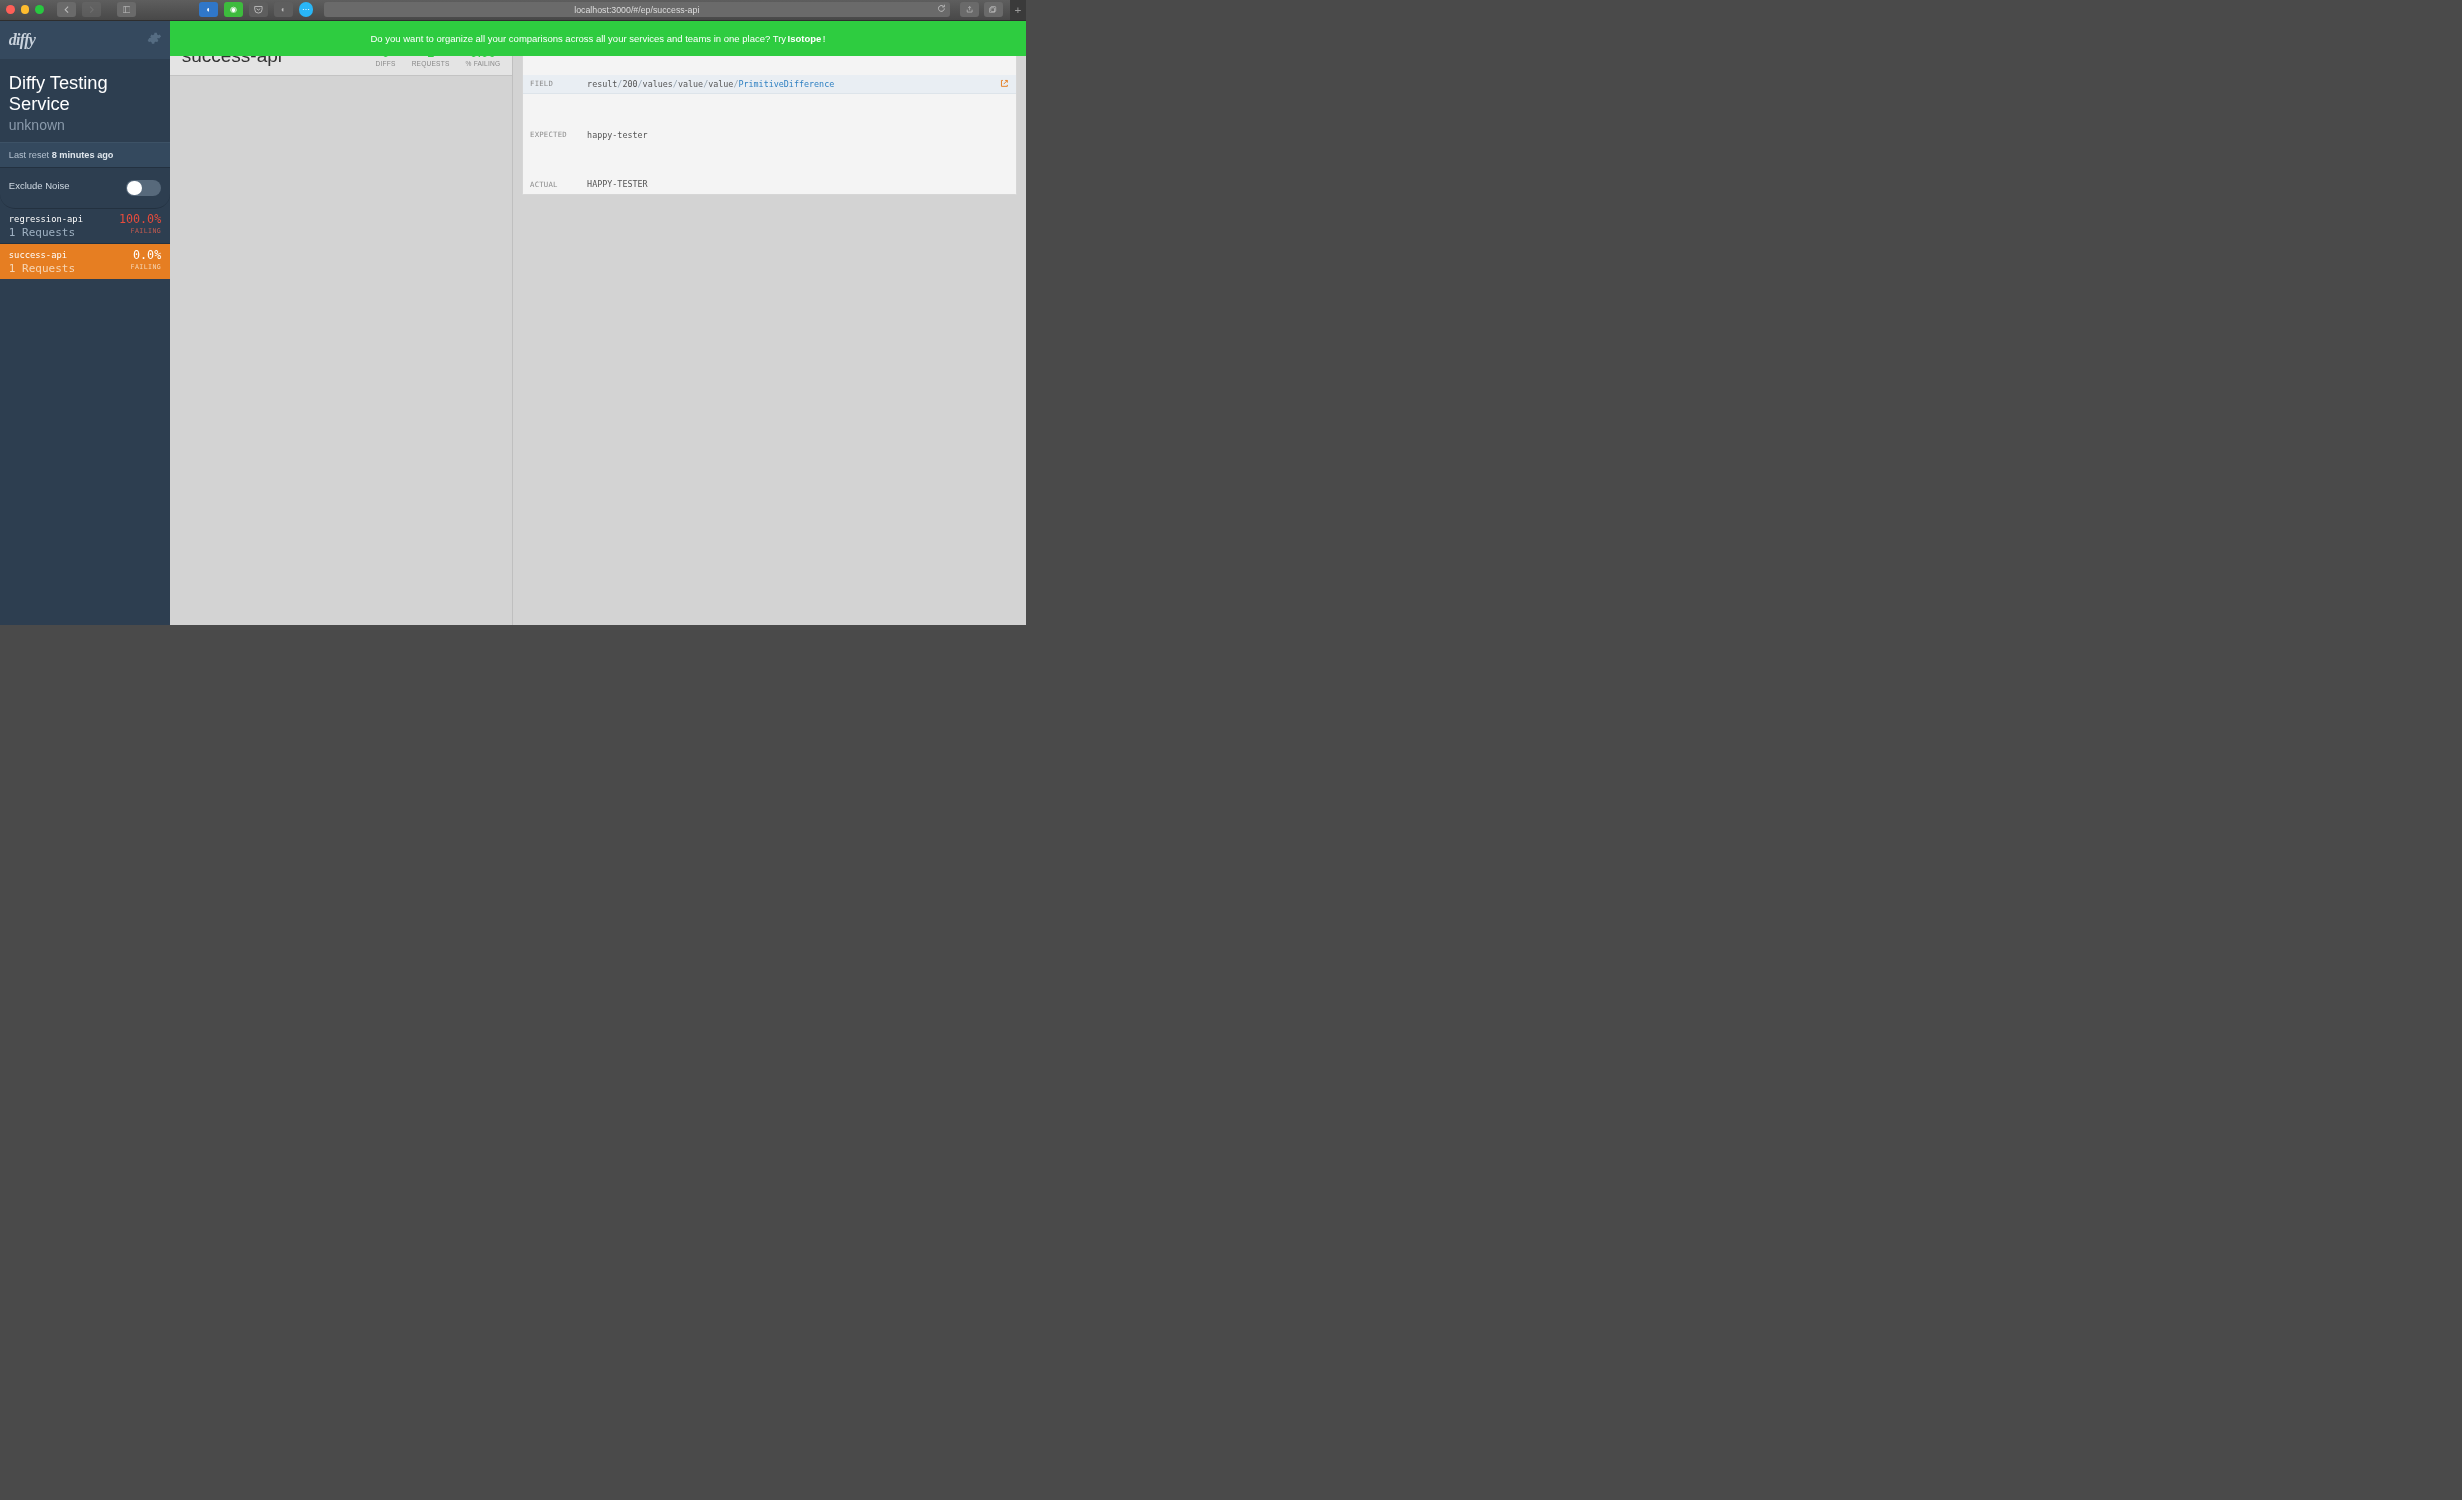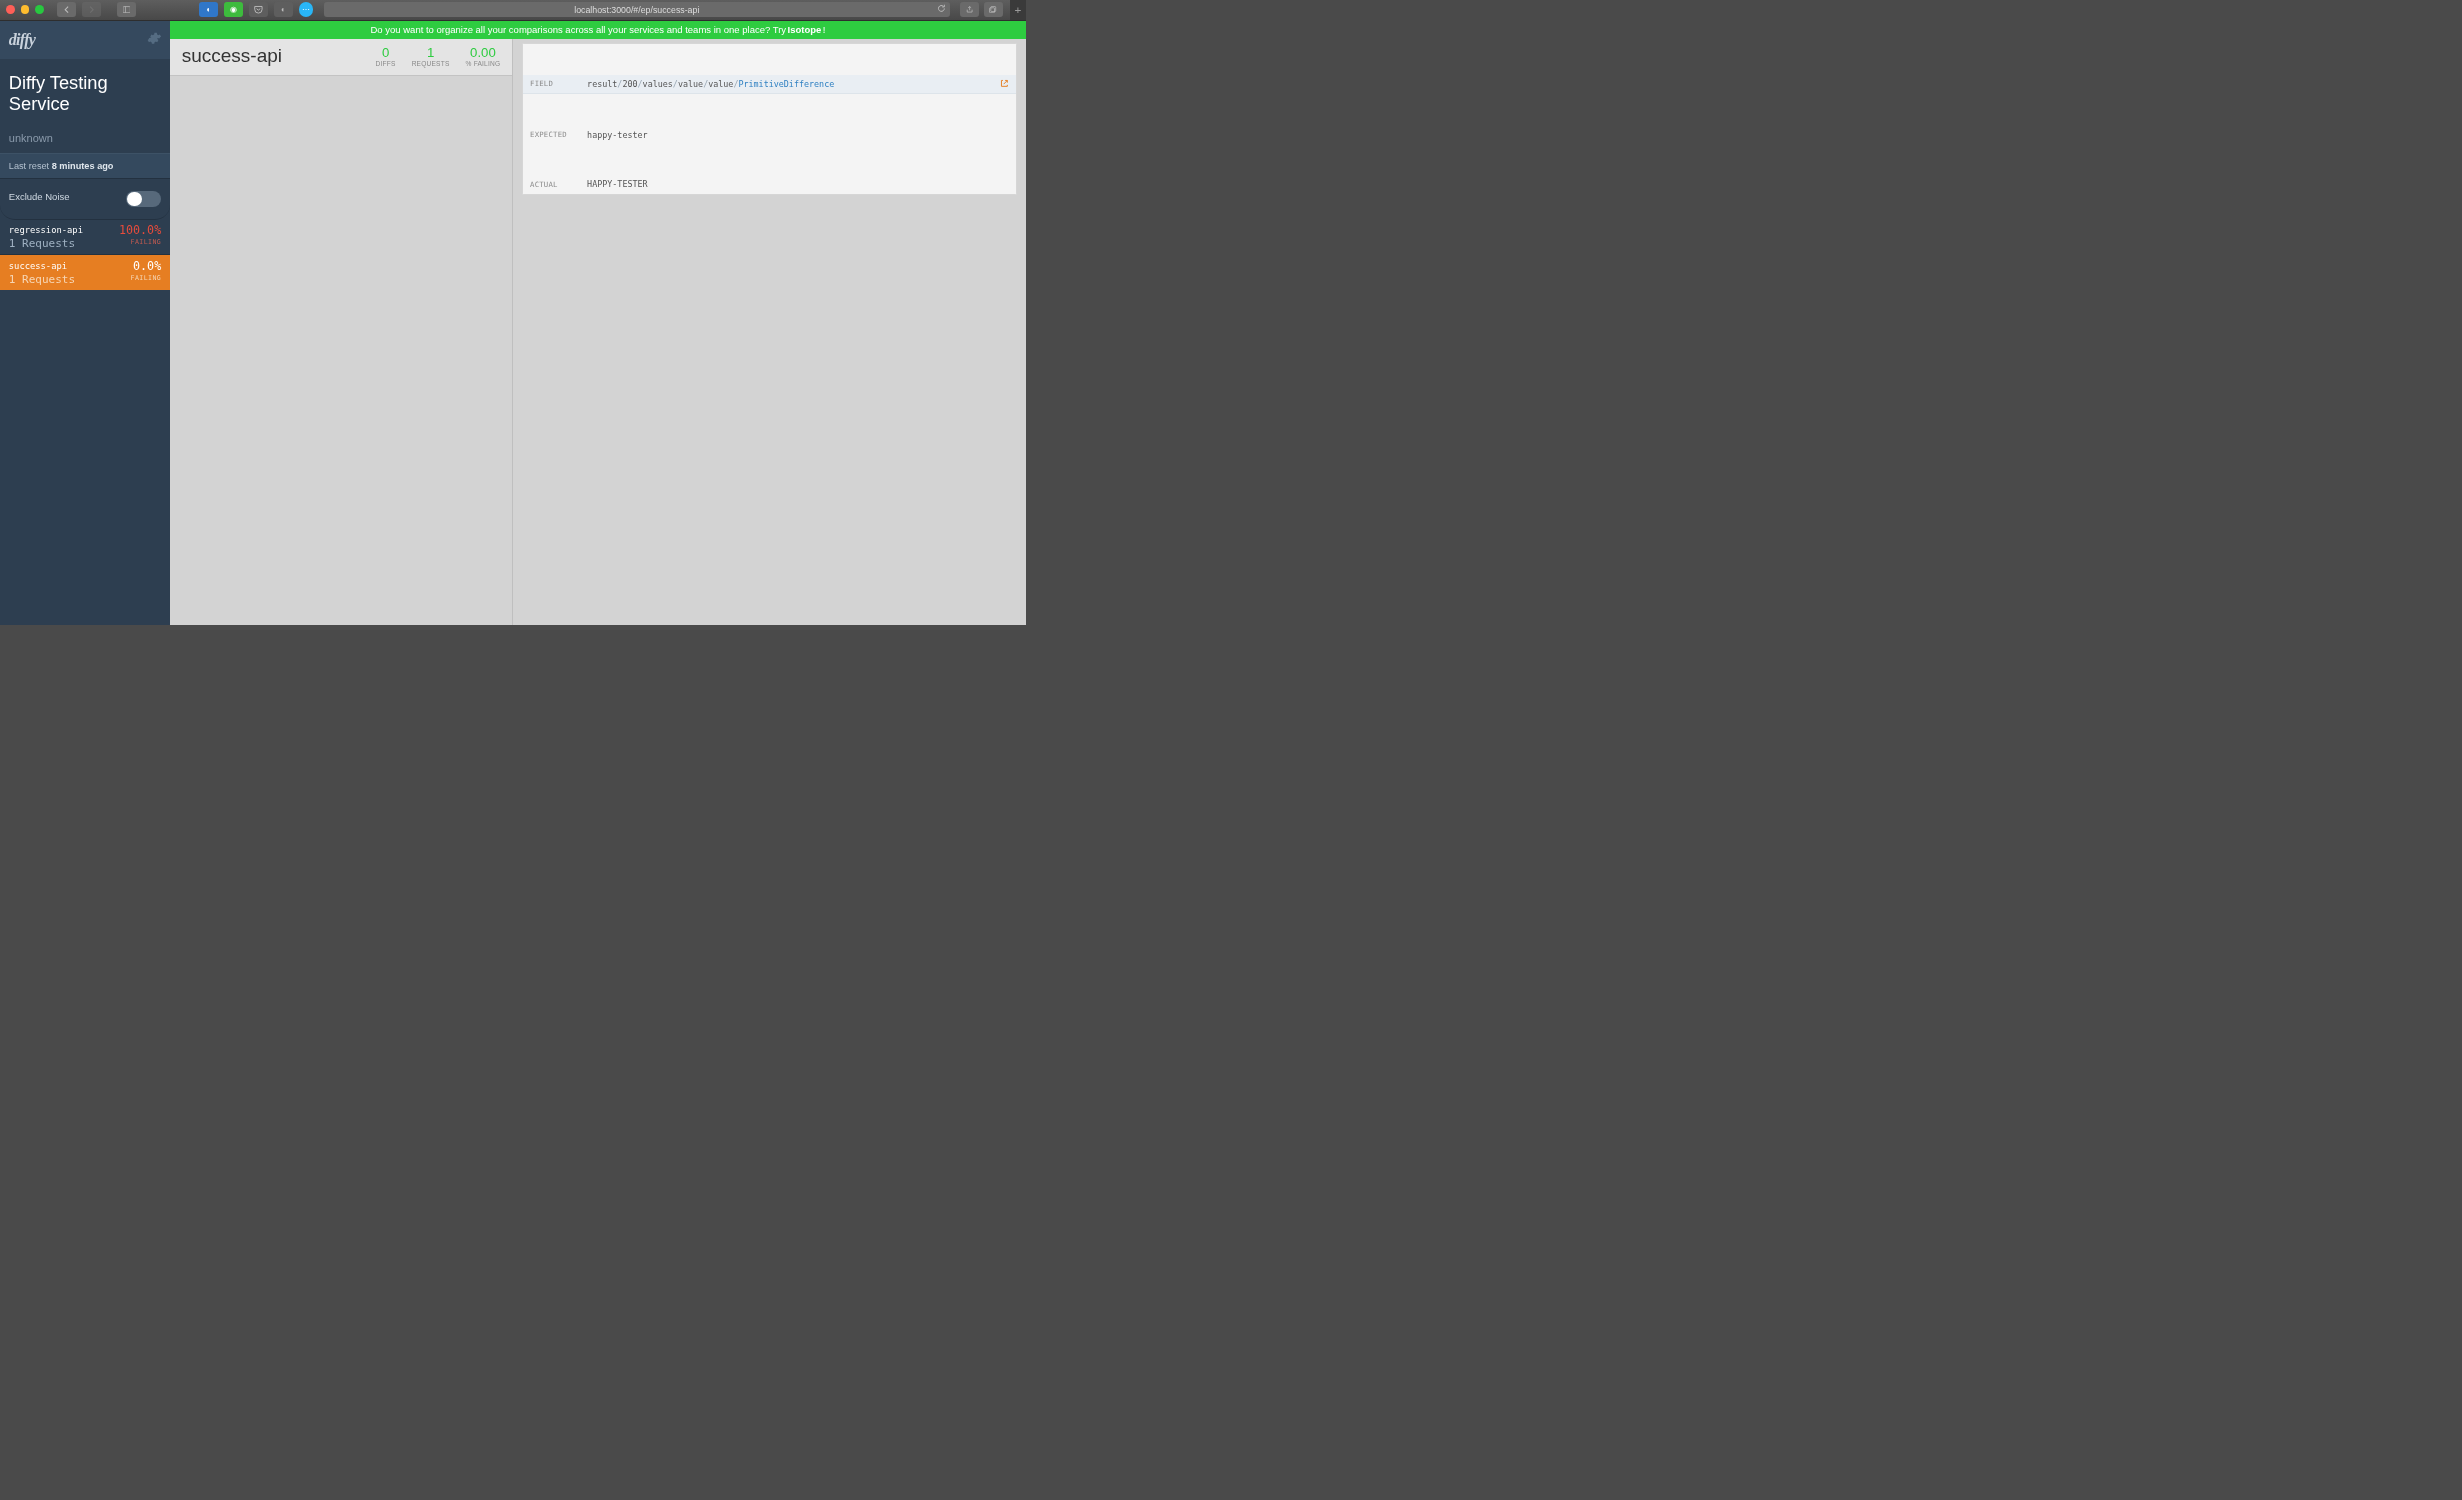--- a/index.html
+++ b/index.html
@@ -99,22 +99,22 @@
       padding: 13.2px 8.8px 8.8px 8.8px;
     }
     .service-title {
       font-size: 18.3px;
       line-height: 1.15;
       color: #fff;
       font-weight: 400;
     }
     .service-sub {
       color: #8a9aab;
-      font-size: 11px;
-      margin-top: 18px;
+      font-size: 14px;
+      margin-top: 3px;
     }
     .last-reset {
       background: #34495e;
       padding: 7.3px 8.8px;
       font-size: 9.2px;
       color: #b3c1cf;
       border-top: 0.7px solid #3d5266;
       border-bottom: 0.7px solid #233140;
     }
     .last-reset b { color:#dfe6ec; font-weight:600; }
@@ -159,21 +159,21 @@
       display:flex;
       background:#d3d3d3;
     }
     .center-col {
       width: 343px;
       display:flex;
       flex-direction:column;
       border-right: 0.7px solid #bfbfbf;
     }
     .banner {
-      height: 18px;
+      height: 35px;
       background:#2ecc40;
       color:#fff;
       font-size:9.5px;
       display:flex; align-items:center; justify-content:center;
       padding:0 8.8px;
     }
     .banner b { font-weight:700; margin:0 1.5px; }
     .header-row {
       background:#e4e4e4;
       border-bottom:0.7px solid #c3c3c3;

